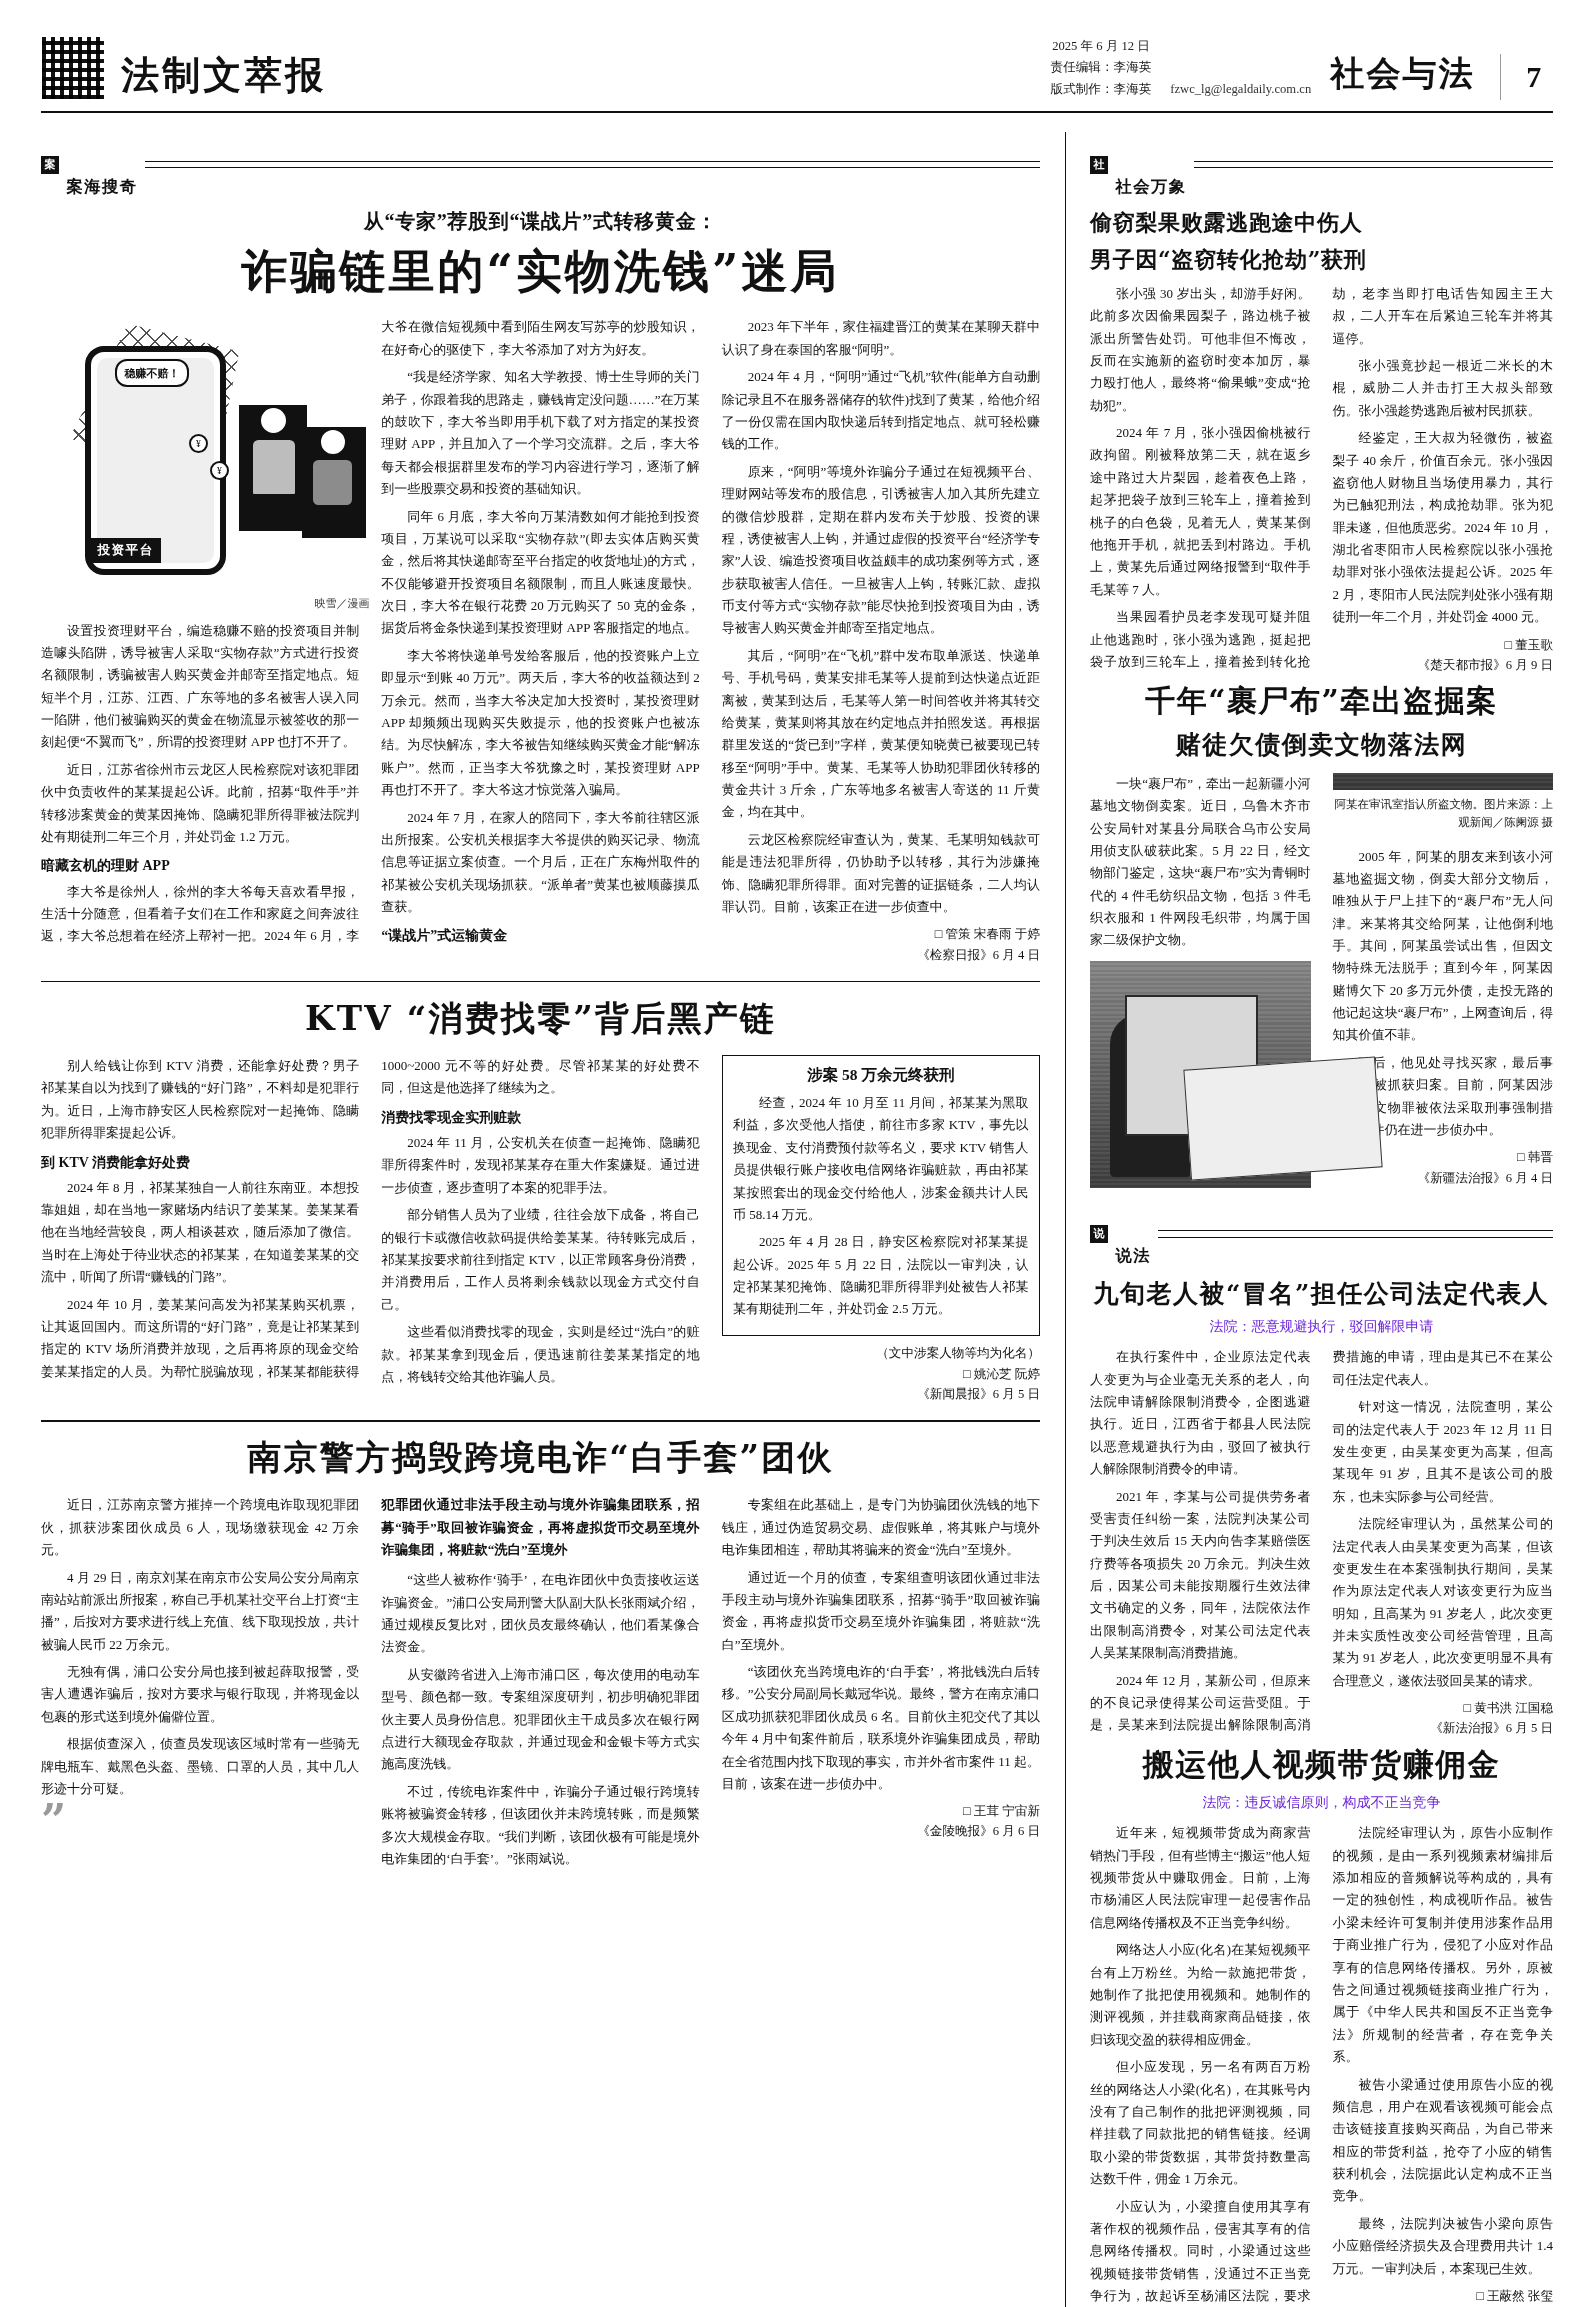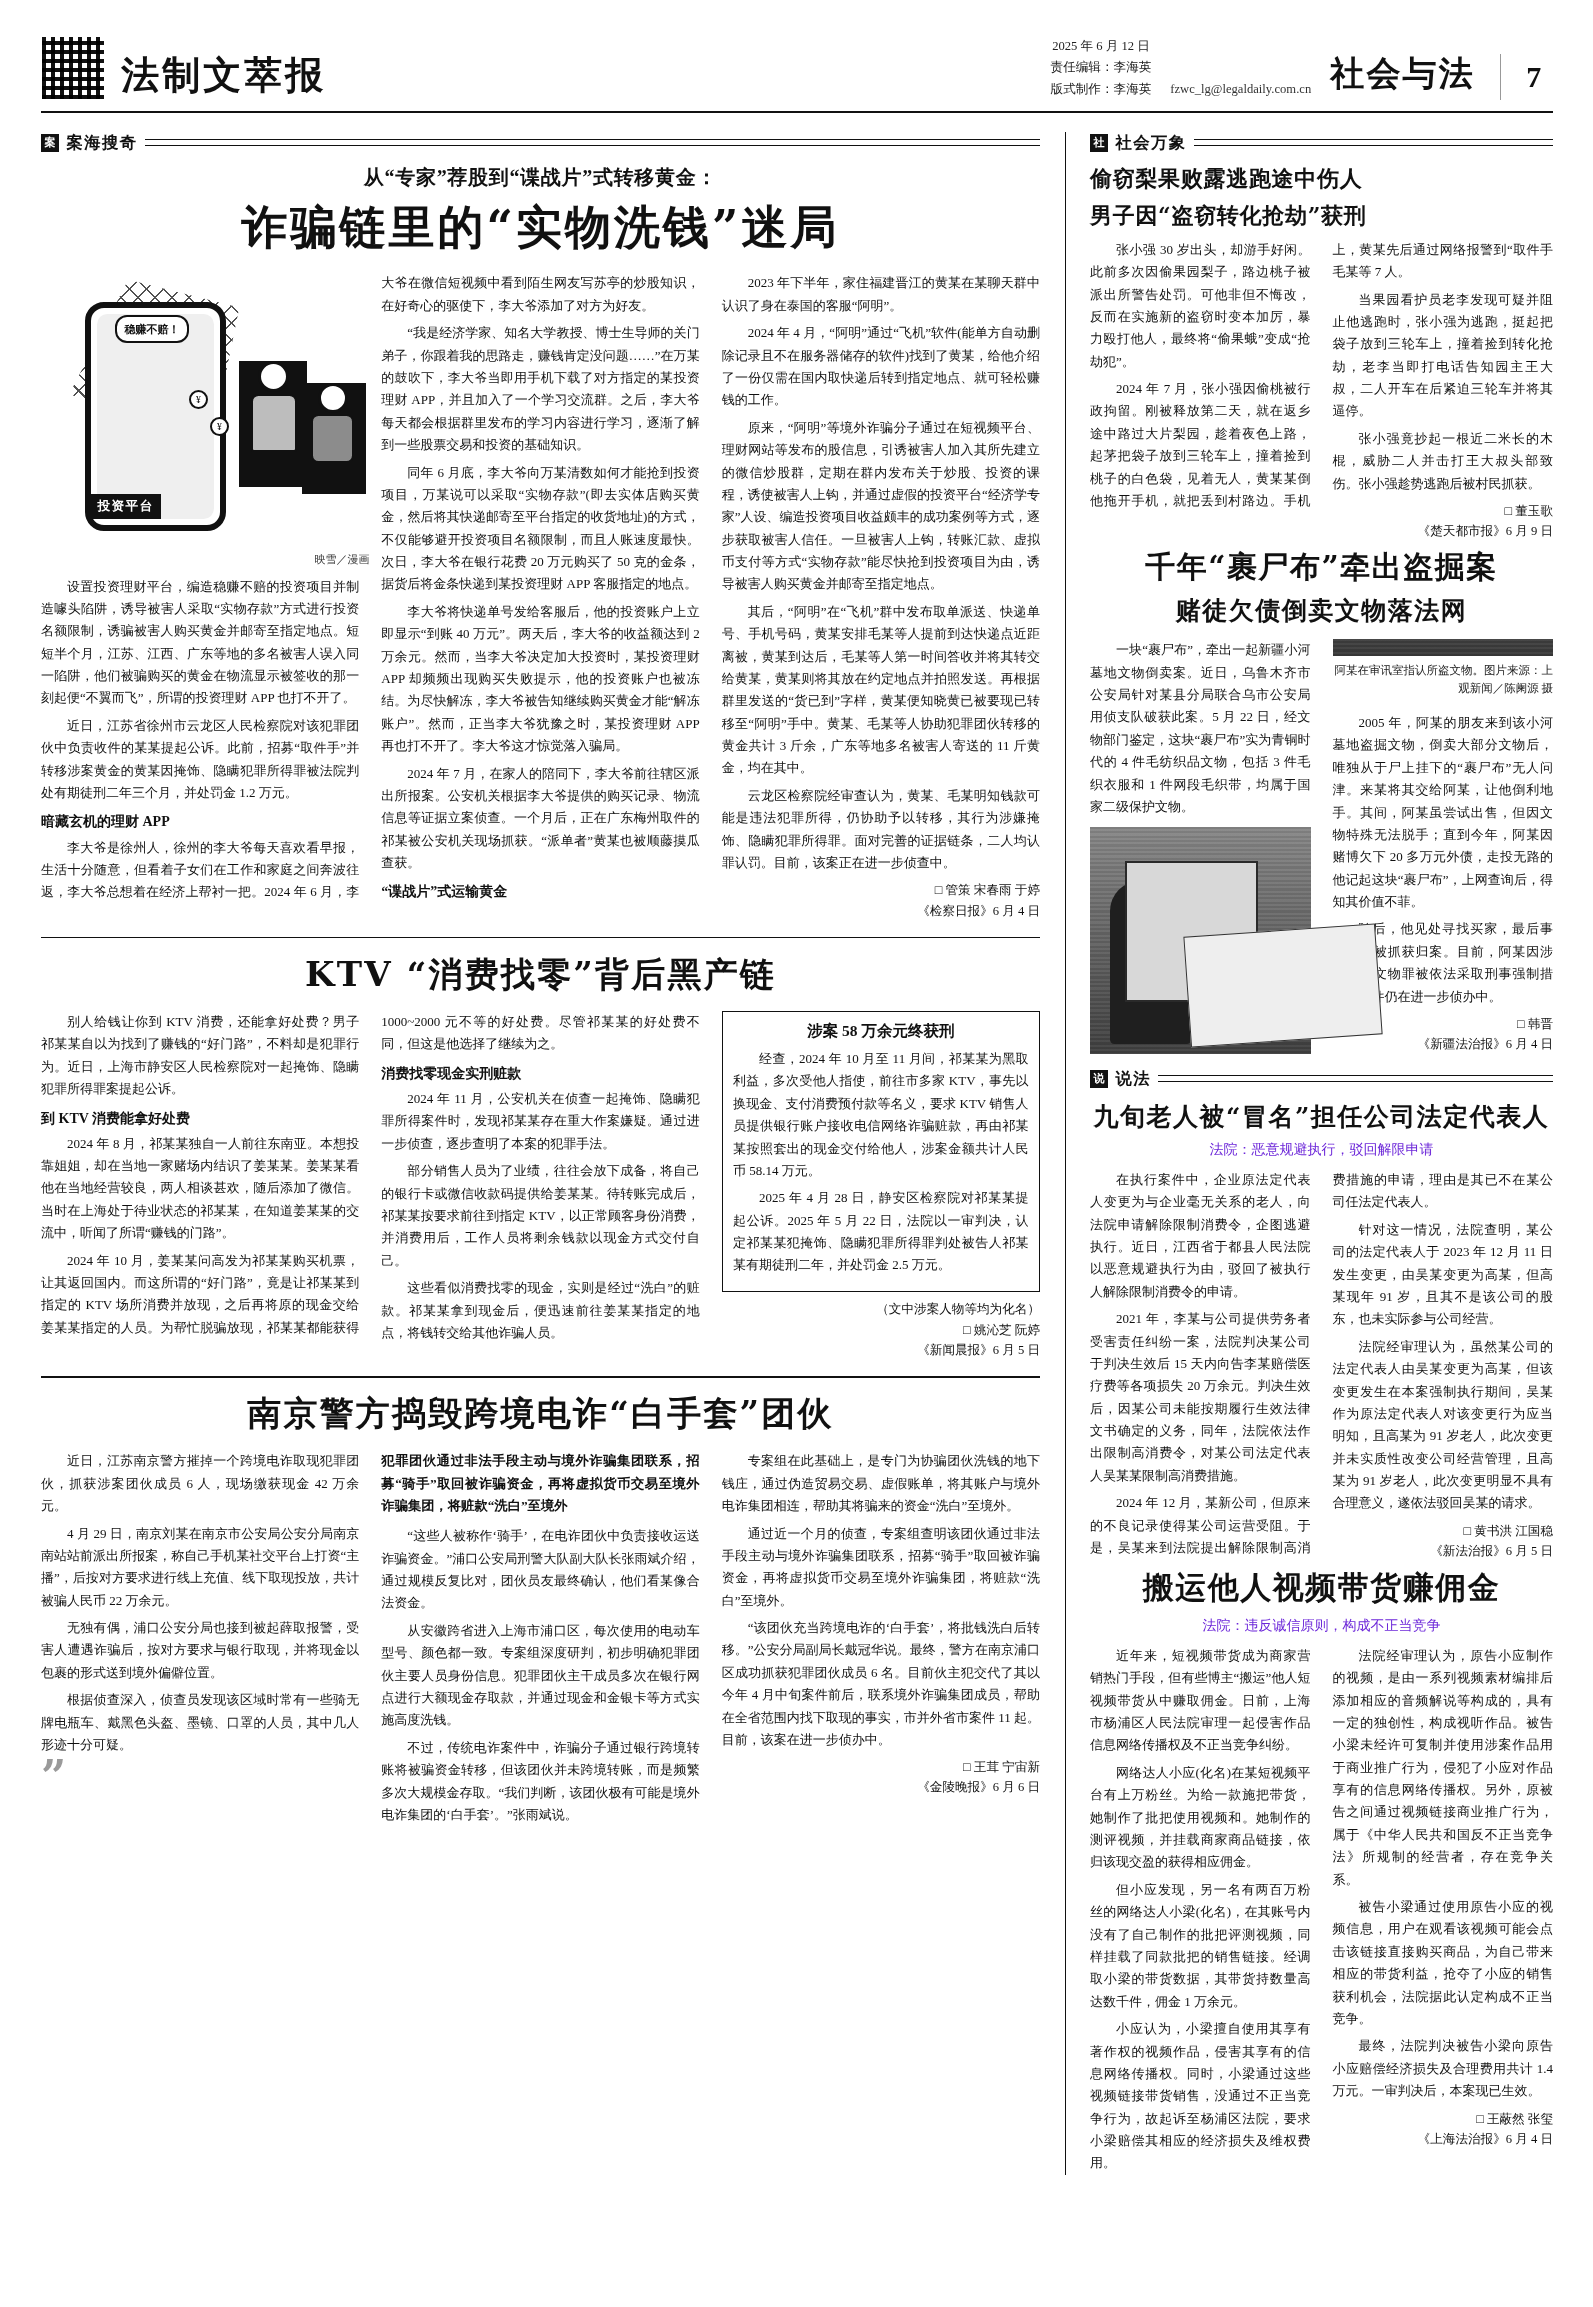--- a/index.html
+++ b/index.html
@@ -34,21 +34,21 @@
   
   .body-wrap { display:flex; gap:25px; margin-top:19px; }
   .col-left { width:999px; flex:0 0 999px; }
   .col-right { flex:1 1 auto; border-left:1.5px solid #111; padding-left:24px; }
 
   
   .sec-tag { display:flex; align-items:center; gap:7.4px; margin-bottom:10.4px; }
   .sec-tag .mark { width:18px; height:18px; background:#111; color:#fff; font-size:11px;
                    display:flex; align-items:center; justify-content:center; font-weight:bold;
                    font-family:"Liberation Sans", sans-serif; }
-  .sec-tag .txt { font-size:16.3px; font-weight:bold; letter-spacing:1.5px; }
+  .sec-tag .txt { font-size:16.3px; font-weight:bold; letter-spacing:1.5px;margin-top:44px; }
   .sec-tag .line { flex:1; height:7.4px; border-top:1.5px solid #111; border-bottom:1.5px solid #111; }
 
   
   .kicker { text-align:center; font-size:20px; font-weight:bold; letter-spacing:0.7px; margin:3px 0 6px; }
   .headline-xl { text-align:center; font-size:46px; font-weight:bold; letter-spacing:3px;
                  font-family:"DejaVu Serif", serif; margin:4.4px 0 13.3px; }
   .headline-l { text-align:center; font-size:34px; font-weight:bold; letter-spacing:2.2px;
                 font-family:"DejaVu Serif", serif; margin:7.4px 0 13.3px; }
   .headline-m { text-align:center; font-size:30px; font-weight:bold; letter-spacing:1.5px;
                 font-family:"DejaVu Serif", serif; margin:6px 0 12px; }
@@ -258,20 +258,21 @@
         <div class="line"></div>
       </div>
 
       <div class="headline-s">偷窃梨果败露逃跑途中伤人</div>
       <div class="headline-s">男子因“盗窃转化抢劫”获刑</div>
       <div class="cols-2">
         <p class="t">张小强 30 岁出头，却游手好闲。此前多次因偷果园梨子，路边桃子被派出所警告处罚。可他非但不悔改，反而在实施新的盗窃时变本加厉，暴力殴打他人，最终将“偷果蛾”变成“抢劫犯”。</p>
         <p class="t">2024 年 7 月，张小强因偷桃被行政拘留。刚被释放第二天，就在返乡途中路过大片梨园，趁着夜色上路，起茅把袋子放到三轮车上，撞着捡到桃子的白色袋，见着无人，黄某某倒他拖开手机，就把丢到村路边。手机上，黄某先后通过网络报警到“取件手毛某等 7 人。</p>
         <p class="t">当果园看护员老李发现可疑并阻止他逃跑时，张小强为逃跑，挺起把袋子放到三轮车上，撞着捡到转化抢劫，老李当即打电话告知园主王大叔，二人开车在后紧迫三轮车并将其逼停。</p>
         <p class="t">张小强竟抄起一根近二米长的木棍，威胁二人并击打王大叔头部致伤。张小强趁势逃跑后被村民抓获。</p>
+        <p class="t">经鉴定，王大叔为轻微伤，被盗梨子 40 余斤，价值百余元。张小强因盗窃他人财物且当场使用暴力，其行为已触犯刑法，构成抢劫罪。张为犯罪未遂，但他质恶劣。2024 年 10 月，湖北省枣阳市人民检察院以张小强抢劫罪对张小强依法提起公诉。2025 年 2 月，枣阳市人民法院判处张小强有期徒刑一年二个月，并处罚金 4000 元。</p>
         <div class="sign">
           <div>□ 董玉歌</div>
           <div>《楚天都市报》6 月 9 日</div>
         </div>
       </div>
 
       <div class="headline-m">千年“裹尸布”牵出盗掘案</div>
       <div class="headline-m" style="font-size:25px;margin-top:-6px;">赌徒欠债倒卖文物落法网</div>
       <div class="cols-2">
         <p class="t">一块“裹尸布”，牵出一起新疆小河墓地文物倒卖案。近日，乌鲁木齐市公安局针对某县分局联合乌市公安局用侦支队破获此案。5 月 22 日，经文物部门鉴定，这块“裹尸布”实为青铜时代的 4 件毛纺织品文物，包括 3 件毛织衣服和 1 件网段毛织带，均属于国家二级保护文物。</p>

